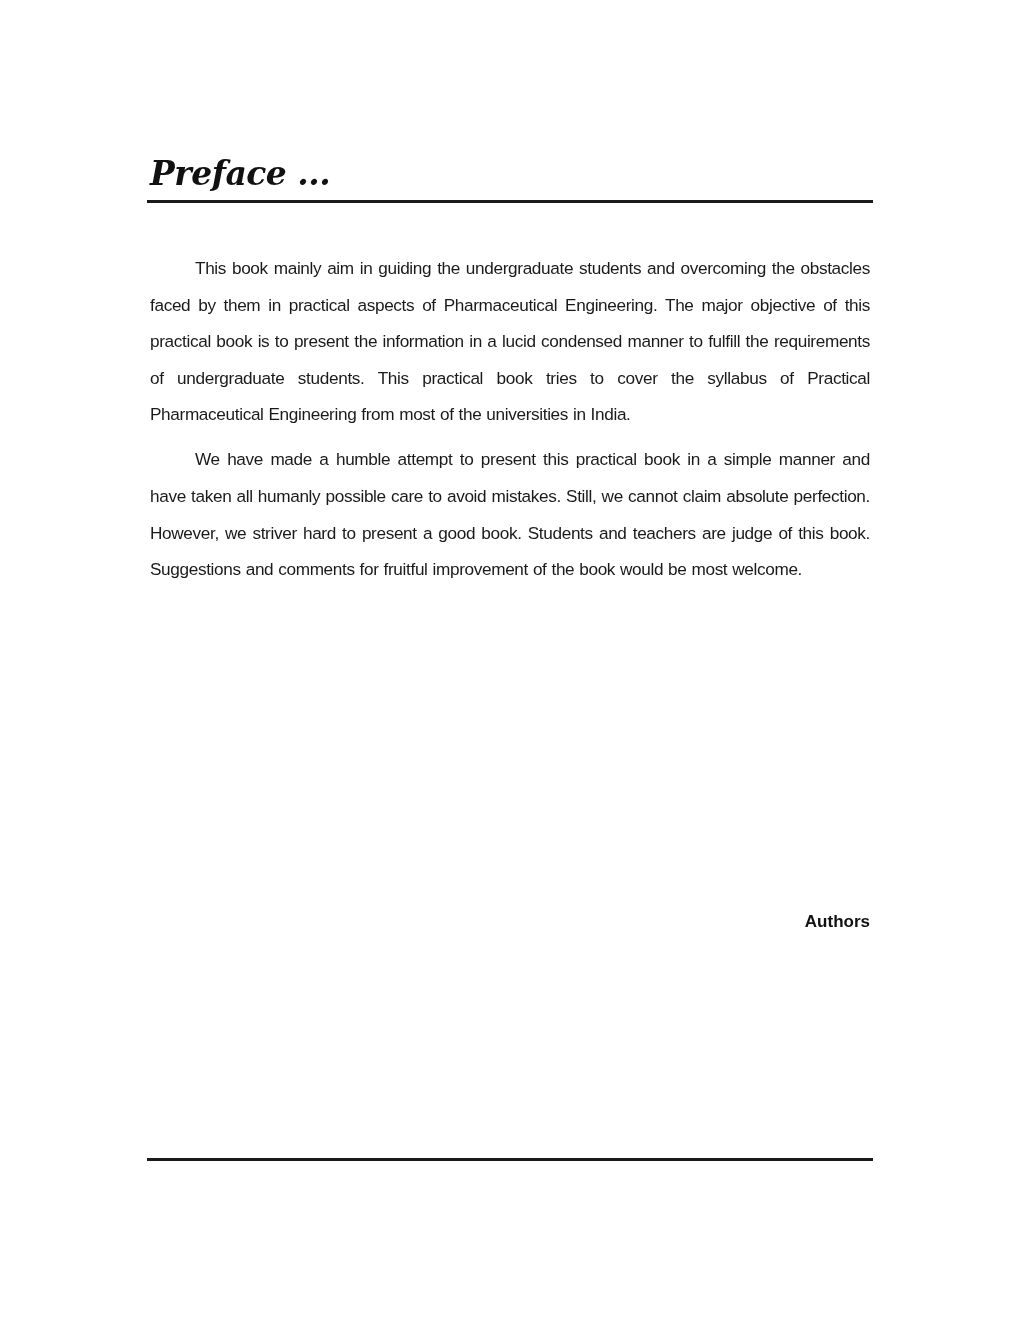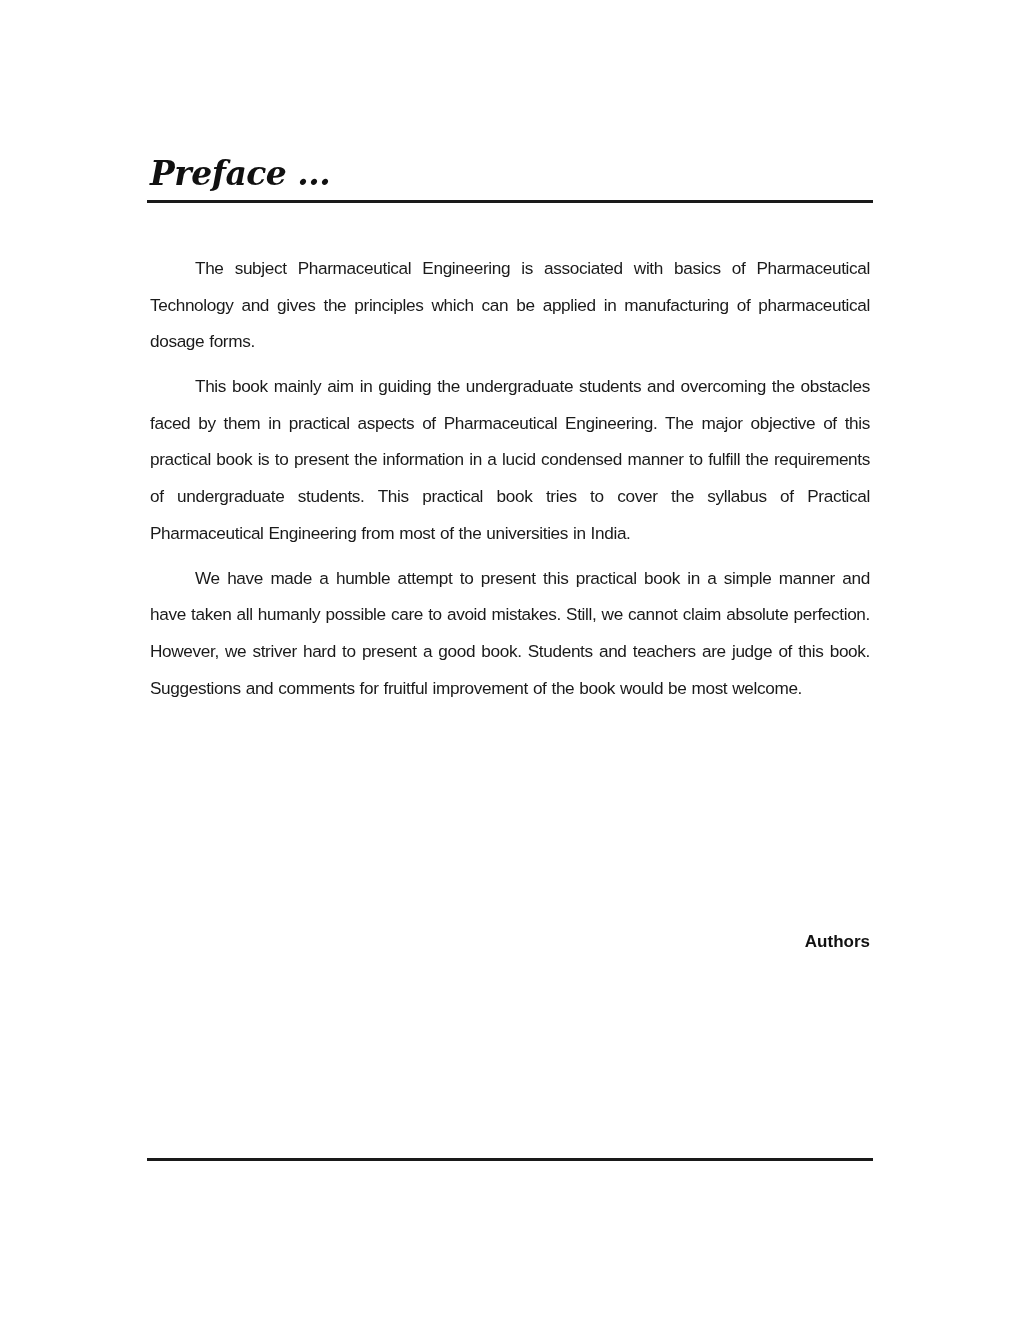--- a/index.html
+++ b/index.html
@@ -61,36 +61,35 @@
     .para {
       margin: 0 0 8.5px 0;
       text-align: justify;
       text-indent: 45px;
       letter-spacing: -0.35px;
       word-spacing: 0.5px;
     }
     .signature {
       position: absolute;
       right: 150px;
-      top: 932px;
+      top: 912px;
       font-family: "Liberation Sans", sans-serif;
       font-weight: bold;
       font-size: 17px;
       color: #111;
     }
   </style>
 </head>
 <body>
 
 <div class="page">
   <div class="title">Preface ...</div>
   <div class="rule-top"></div>
 
   <div class="body-text">
-    <p class="para">The subject Pharmaceutical Engineering is associated with basics of Pharmaceutical Technology and gives the principles which can be applied in manufacturing of pharmaceutical dosage forms.</p>
     <p class="para">This book mainly aim in guiding the undergraduate students and overcoming the obstacles faced by them in practical aspects of Pharmaceutical Engineering. The major objective of this practical book is to present the information in a lucid condensed manner to fulfill the requirements of undergraduate students. This practical book tries to cover the syllabus of Practical Pharmaceutical Engineering from most of the universities in India.</p>
     <p class="para">We have made a humble attempt to present this practical book in a simple manner and have taken all humanly possible care to avoid mistakes. Still, we cannot claim absolute perfection. However, we striver hard to present a good book. Students and teachers are judge of this book. Suggestions and comments for fruitful improvement of the book would be most welcome.</p>
   </div>
 
   <div class="signature">Authors</div>
 
   <div class="rule-bottom"></div>
 </div>
 
 </body></html>

